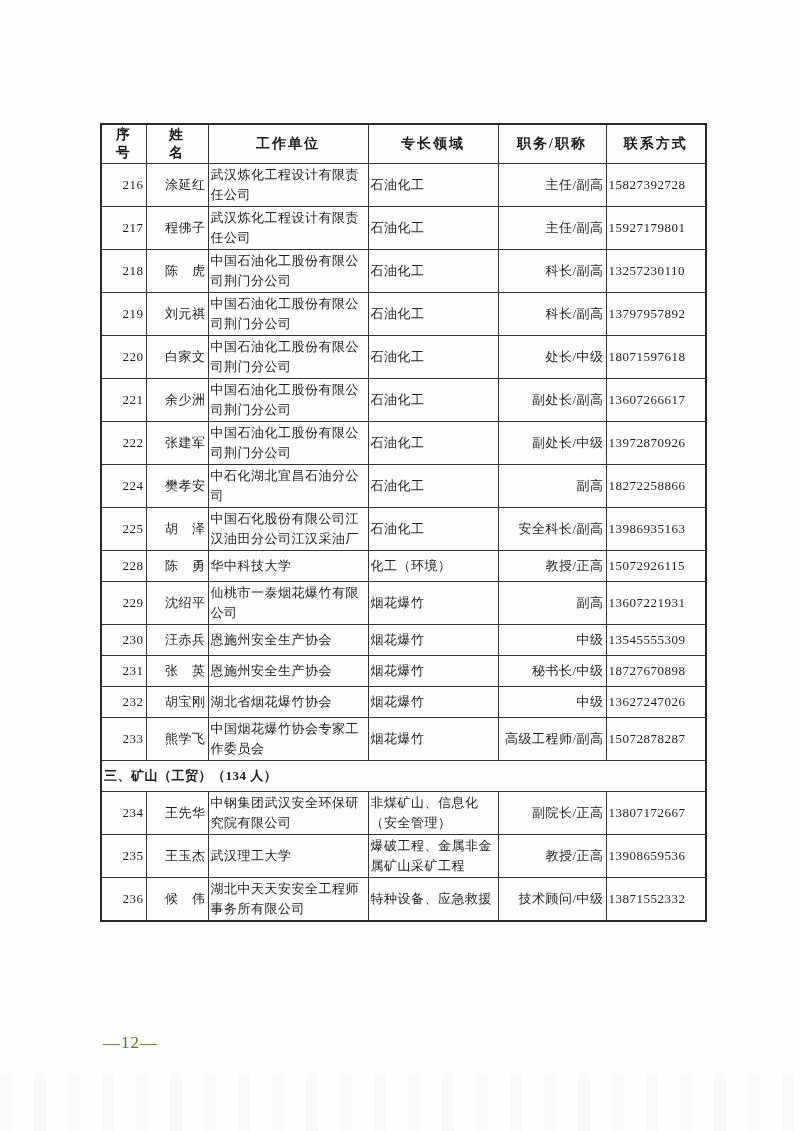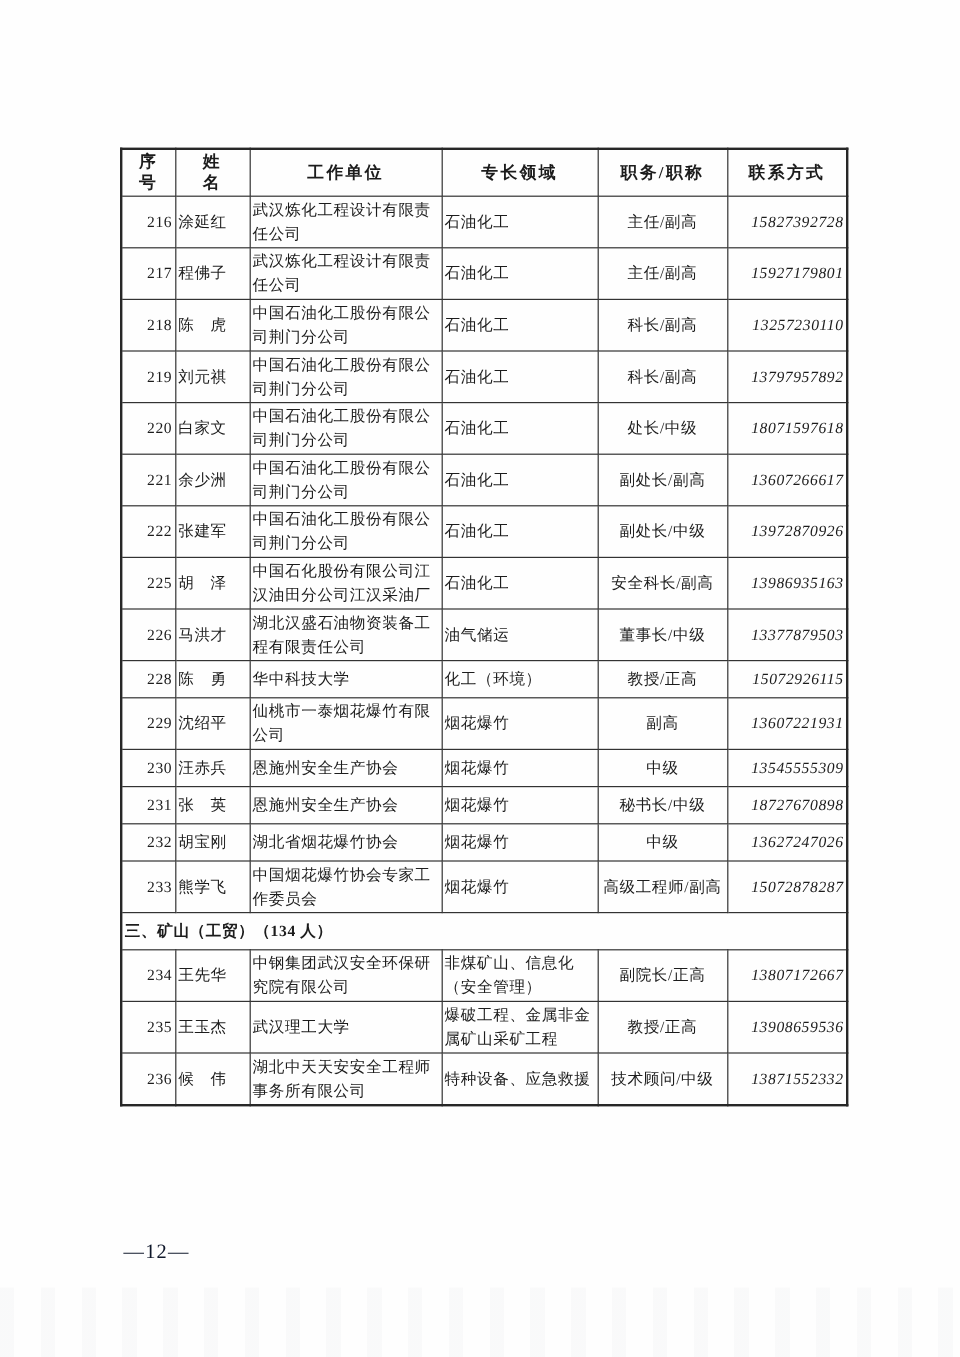--- a/index.html
+++ b/index.html
@@ -45,51 +45,50 @@
     padding: 1px 2px;
     height: 28px;
     letter-spacing: 0.5px;
   }
   td.col-no {
     text-align: right;
     font-size: 14px;
     letter-spacing: 0;
   }
   td.col-name {
-    text-align: left;
+    text-align: right;
     letter-spacing: 1px;
   }
   td.col-unit, td.col-field {
     text-align: left;
   }
   td.col-title {
-    text-align: center;
+    text-align: right;
   }
   td.col-phone {
-    text-align: right;
+    text-align: left;
     font-size: 14.5px;
     letter-spacing: 0;
-    font-style: italic;
   }
   td.section-cell {
     text-align: left;
     font-weight: bold;
     font-size: 14px;
     padding: 3px 4px;
     height: 24px;
     letter-spacing: 1px;
     margin-left: 48px;
   }
   .page-number {
     position: absolute;
     left: 103px;
     top: 1033px;
     font-size: 17px;
     letter-spacing: 1px;
-    color: #0f172a;
+    color: #4d7c0f;
   }
   .scan-artifact-band {
     position: absolute;
     left: 0;
     bottom: 0;
     width: 100%;
     height: 58px;
     background:
       repeating-linear-gradient(90deg,
         rgba(205, 208, 214, 0.18) 0px, rgba(205, 208, 214, 0.18) 12px,
@@ -172,34 +171,34 @@
         </tr>
         <tr>
           <td class="col-no">222</td>
           <td class="col-name">张建军</td>
           <td class="col-unit">中国石油化工股份有限公司荆门分公司</td>
           <td class="col-field">石油化工</td>
           <td class="col-title">副处长/中级</td>
           <td class="col-phone">13972870926</td>
         </tr>
         <tr>
+          <td class="col-no">224</td>
+          <td class="col-name">樊孝安</td>
+          <td class="col-unit">中石化湖北宜昌石油分公司</td>
+          <td class="col-field">石油化工</td>
+          <td class="col-title">副高</td>
+          <td class="col-phone">18272258866</td>
+        </tr>
+        <tr>
           <td class="col-no">225</td>
           <td class="col-name">胡　泽</td>
           <td class="col-unit">中国石化股份有限公司江汉油田分公司江汉采油厂</td>
           <td class="col-field">石油化工</td>
           <td class="col-title">安全科长/副高</td>
           <td class="col-phone">13986935163</td>
-        </tr>
-        <tr>
-          <td class="col-no">226</td>
-          <td class="col-name">马洪才</td>
-          <td class="col-unit">湖北汉盛石油物资装备工程有限责任公司</td>
-          <td class="col-field">油气储运</td>
-          <td class="col-title">董事长/中级</td>
-          <td class="col-phone">13377879503</td>
         </tr>
         <tr>
           <td class="col-no">228</td>
           <td class="col-name">陈　勇</td>
           <td class="col-unit">华中科技大学</td>
           <td class="col-field">化工（环境）</td>
           <td class="col-title">教授/正高</td>
           <td class="col-phone">15072926115</td>
         </tr>
         <tr>

